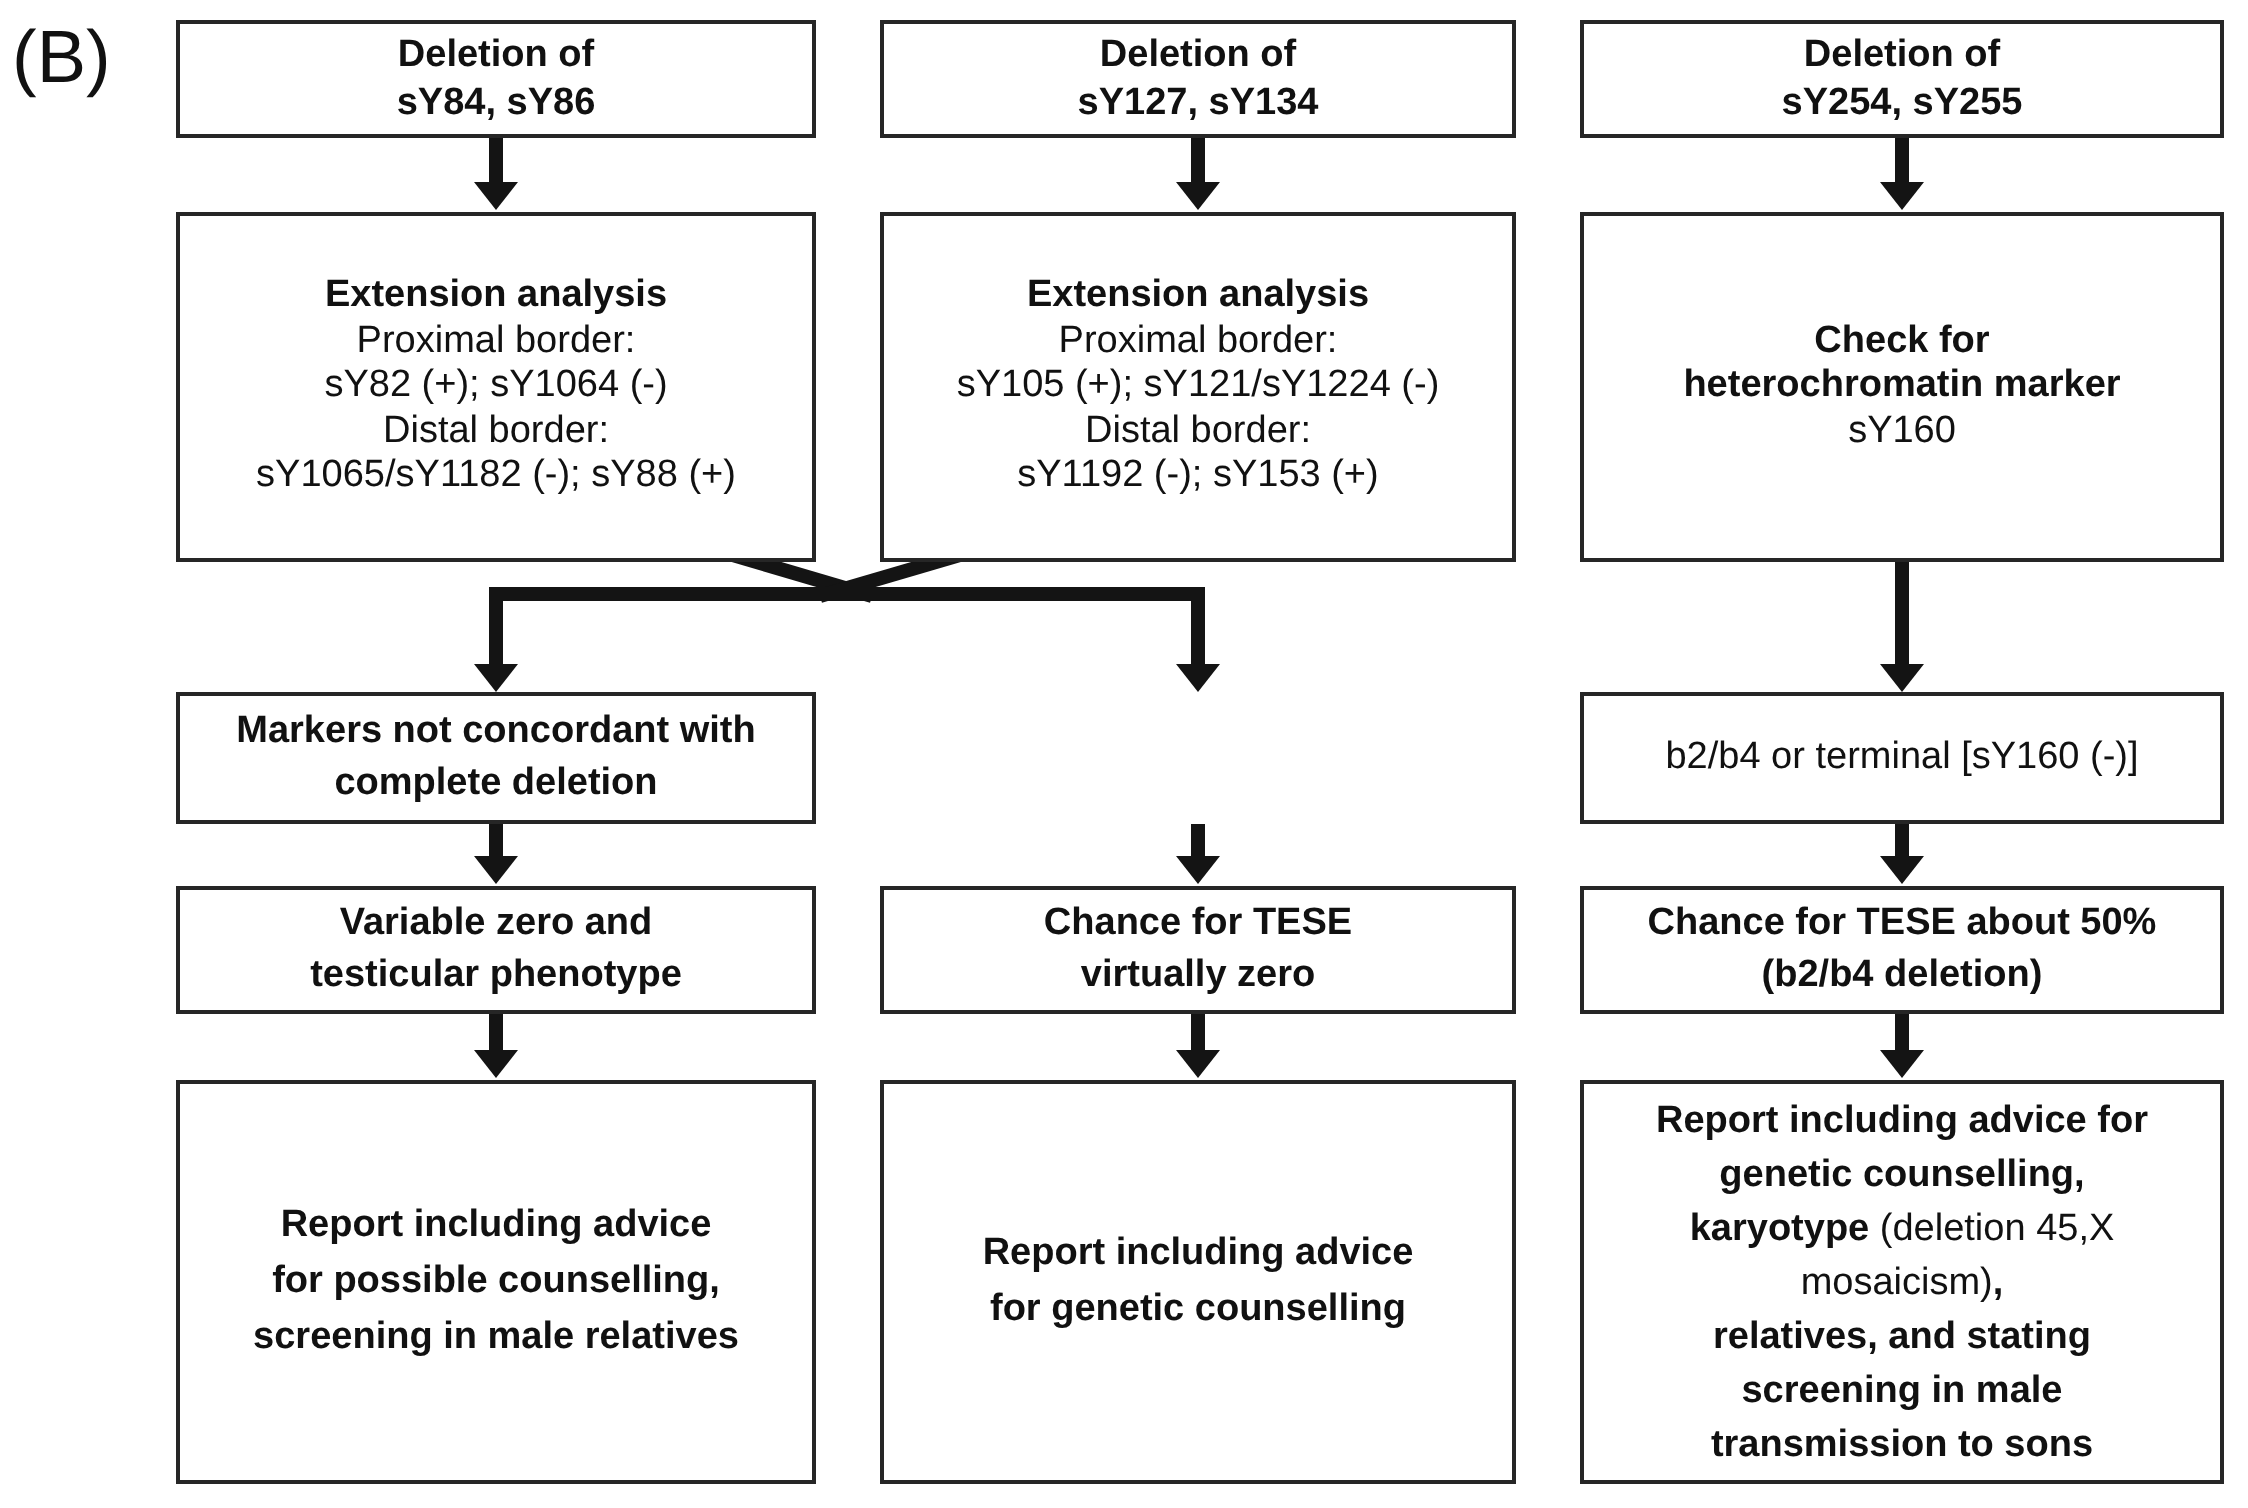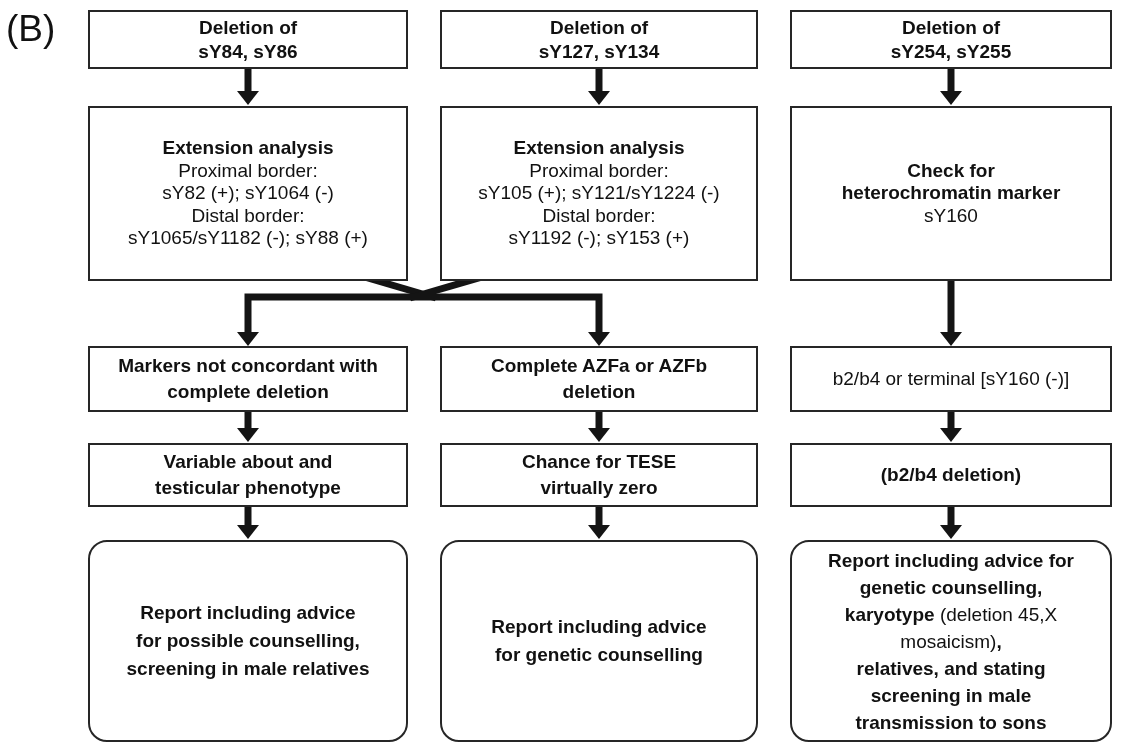--- a/index.html
+++ b/index.html
@@ -40,21 +40,21 @@
   .b { font-weight: 700; }
   
   .c1 { left: 88px;  width: 320px; }
   .c2 { left: 440px; width: 318px; }
   .c3 { left: 790px; width: 322px; }
   
   .r1 { top: 10px;  height: 59px;  line-height: 24px; }
   .r2 { top: 106px; height: 175px; line-height: 22.5px; }
   .r3 { top: 346px; height: 66px;  line-height: 26px; }
   .r4 { top: 443px; height: 64px;  line-height: 26px; }
-  .r5 { top: 540px; height: 202px; line-height: 28px; border-radius: 19px; }
+  .r5 { top: 540px; height: 202px; line-height: 28px; }
   .r5-dense { line-height: 27px; }
 </style>
 </head>
 <body>
 
 <div class="canvas">
 
   <div class="fig-label">(B)</div>
 
   <svg class="arrows" width="1124" height="754" viewBox="0 0 1124 754">
@@ -104,43 +104,39 @@
     <div class="ln">Proximal border:</div>
     <div class="ln">sY82 (+); sY1064 (-)</div>
     <div class="ln">Distal border:</div>
     <div class="ln">sY1065/sY1182 (-); sY88 (+)</div>
   </div>
   <div class="box c1 r3">
     <div class="ln b">Markers not concordant with</div>
     <div class="ln b">complete deletion</div>
   </div>
   <div class="box c1 r4">
-    <div class="ln b">Variable about and</div>
+    <div class="ln b">Variable zero and</div>
     <div class="ln b">testicular phenotype</div>
   </div>
   <div class="box c1 r5">
     <div class="ln b">Report including advice</div>
     <div class="ln b">for possible counselling,</div>
     <div class="ln b">screening in male relatives</div>
   </div>
 
   <div class="box c2 r1">
     <div class="ln b">Deletion of</div>
     <div class="ln b">sY127, sY134</div>
   </div>
   <div class="box c2 r2">
     <div class="ln b">Extension analysis</div>
     <div class="ln">Proximal border:</div>
     <div class="ln">sY105 (+); sY121/sY1224 (-)</div>
     <div class="ln">Distal border:</div>
     <div class="ln">sY1192 (-); sY153 (+)</div>
-  </div>
-  <div class="box c2 r3">
-    <div class="ln b">Complete AZFa or AZFb</div>
-    <div class="ln b">deletion</div>
   </div>
   <div class="box c2 r4">
     <div class="ln b">Chance for TESE</div>
     <div class="ln b">virtually zero</div>
   </div>
   <div class="box c2 r5">
     <div class="ln b">Report including advice</div>
     <div class="ln b">for genetic counselling</div>
   </div>
 
@@ -150,20 +146,21 @@
   </div>
   <div class="box c3 r2">
     <div class="ln b">Check for</div>
     <div class="ln b">heterochromatin marker</div>
     <div class="ln">sY160</div>
   </div>
   <div class="box c3 r3">
     <div class="ln">b2/b4 or terminal [sY160 (-)]</div>
   </div>
   <div class="box c3 r4">
+    <div class="ln b">Chance for TESE about 50%</div>
     <div class="ln b">(b2/b4 deletion)</div>
   </div>
   <div class="box c3 r5 r5-dense">
     <div class="ln b">Report including advice for</div>
     <div class="ln b">genetic counselling,</div>
     <div class="ln"><span class="b">karyotype</span><span> (deletion 45,X</span></div>
     <div class="ln"><span>mosaicism)</span><span class="b">,</span></div>
     <div class="ln b">relatives, and stating</div>
     <div class="ln b">screening in male</div>
     <div class="ln b">transmission to sons</div>

